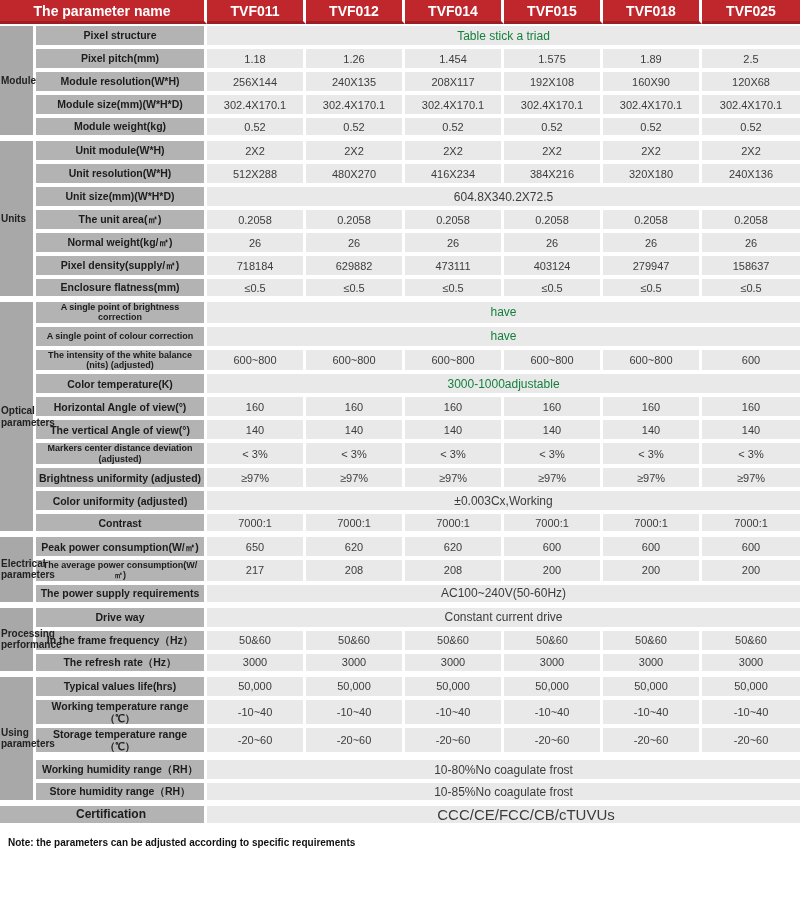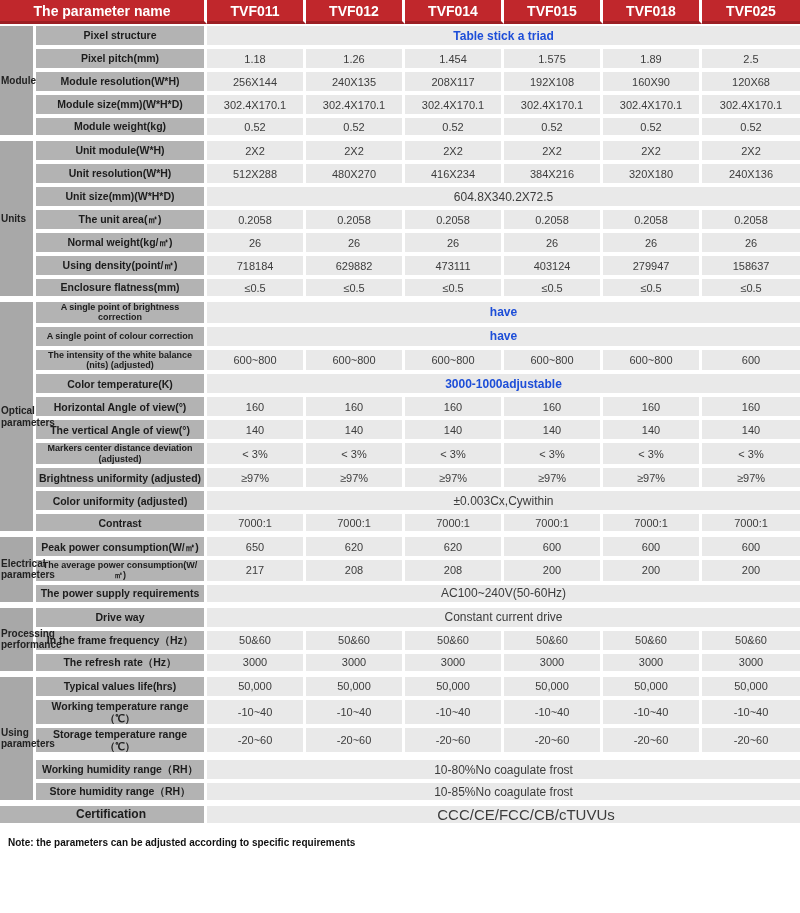--- a/index.html
+++ b/index.html
@@ -71,21 +71,21 @@
     text-align:center;
     vertical-align:middle;
     height:23px;
     border-right:3px solid #fff;
     border-bottom:2px solid #fff;
     border-top:2px solid #fff;
     white-space:nowrap;
   }
   td.val.last{border-right:0;}
   td.val.span{font-size:12px;}
-  td.val.bold{font-weight:bold;color:#1d4ed8;}
+  td.val.bold{font-weight:normal;color:#15803d;}
   td.val.big{font-size:15px;padding-left:47px;}
 
   tr.group-end td.lbl, tr.group-end td.val{border-bottom-width:4px;}
   tr.gap-after td.lbl, tr.gap-after td.val{border-bottom-width:6px;}
 
   .note{
     margin:10px 0 0 8px;
     font-size:10px;
     font-weight:bold;
     color:#111;
@@ -194,21 +194,21 @@
         <tr>
           <td class="lbl">Normal weight(kg/㎡)</td>
           <td class="val">26</td>
           <td class="val">26</td>
           <td class="val">26</td>
           <td class="val">26</td>
           <td class="val">26</td>
           <td class="val last">26</td>
         </tr>
         <tr>
-          <td class="lbl">Using density(point/㎡)</td>
+          <td class="lbl">Pixel density(supply/㎡)</td>
           <td class="val">718184</td>
           <td class="val">629882</td>
           <td class="val">473111</td>
           <td class="val">403124</td>
           <td class="val">279947</td>
           <td class="val last">158637</td>
         </tr>
         <tr class="group-end">
           <td class="lbl">Enclosure flatness(mm)</td>
           <td class="val">≤0.5</td>
@@ -271,21 +271,21 @@
           <td class="lbl">Brightness uniformity (adjusted)</td>
           <td class="val">≥97%</td>
           <td class="val">≥97%</td>
           <td class="val">≥97%</td>
           <td class="val">≥97%</td>
           <td class="val">≥97%</td>
           <td class="val last">≥97%</td>
         </tr>
         <tr>
           <td class="lbl">Color uniformity (adjusted)</td>
-          <td colspan="6" class="val span last">±0.003Cx,Cywithin</td>
+          <td colspan="6" class="val span last">±0.003Cx,Working</td>
         </tr>
         <tr class="group-end">
           <td class="lbl">Contrast</td>
           <td class="val">7000:1</td>
           <td class="val">7000:1</td>
           <td class="val">7000:1</td>
           <td class="val">7000:1</td>
           <td class="val">7000:1</td>
           <td class="val last">7000:1</td>
         </tr>

